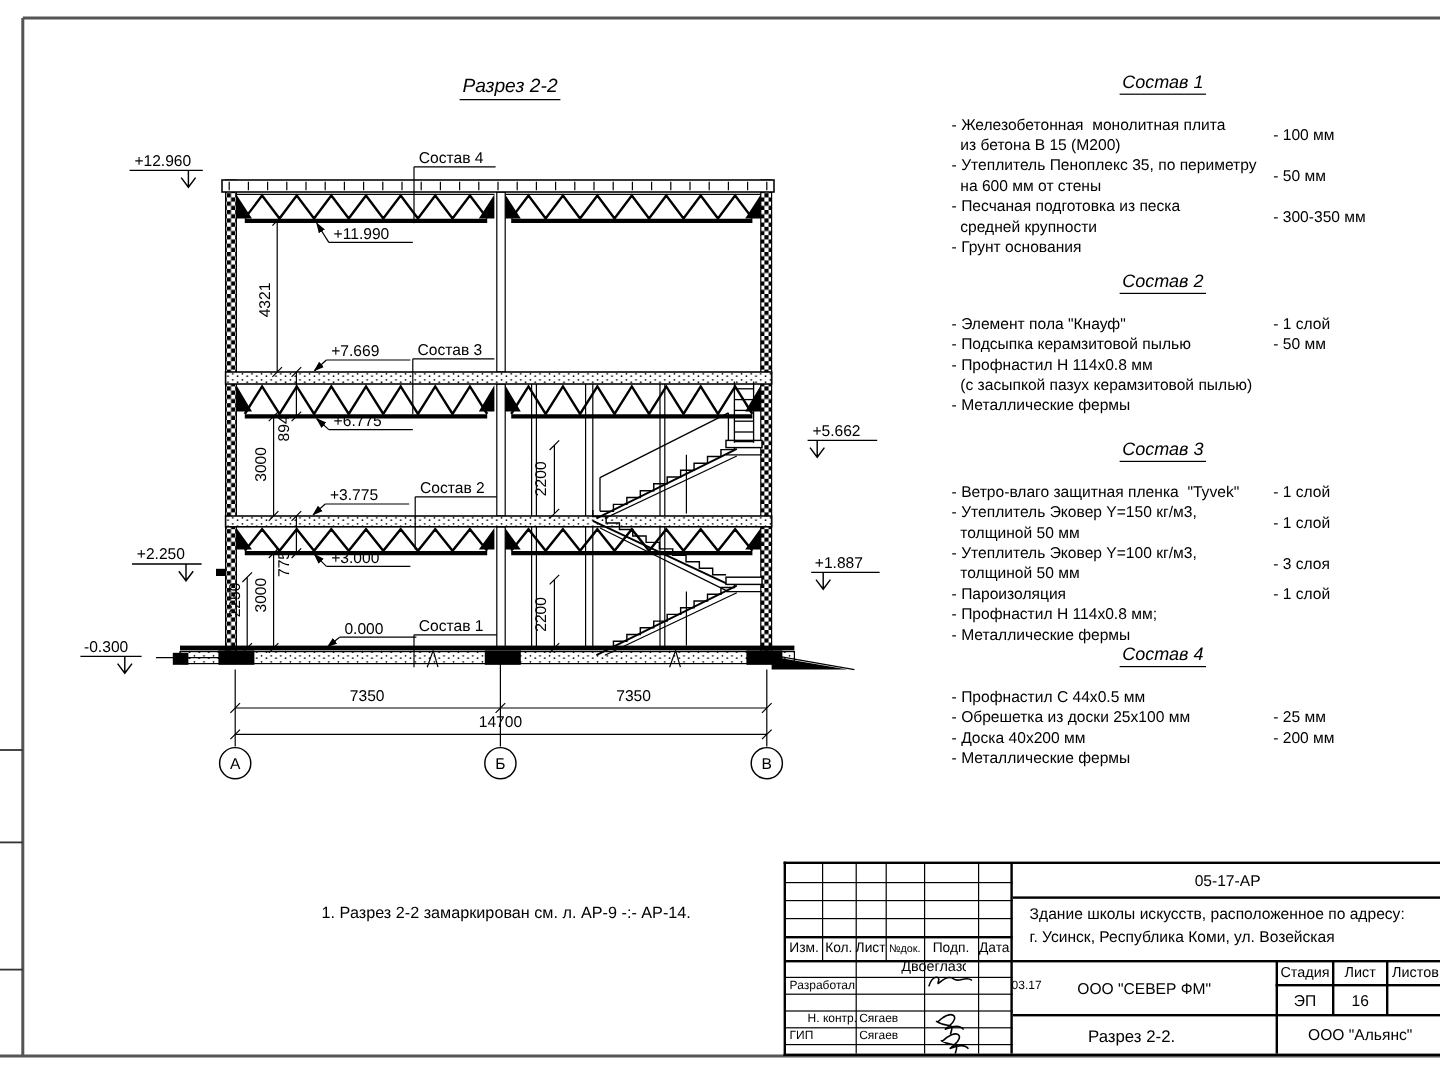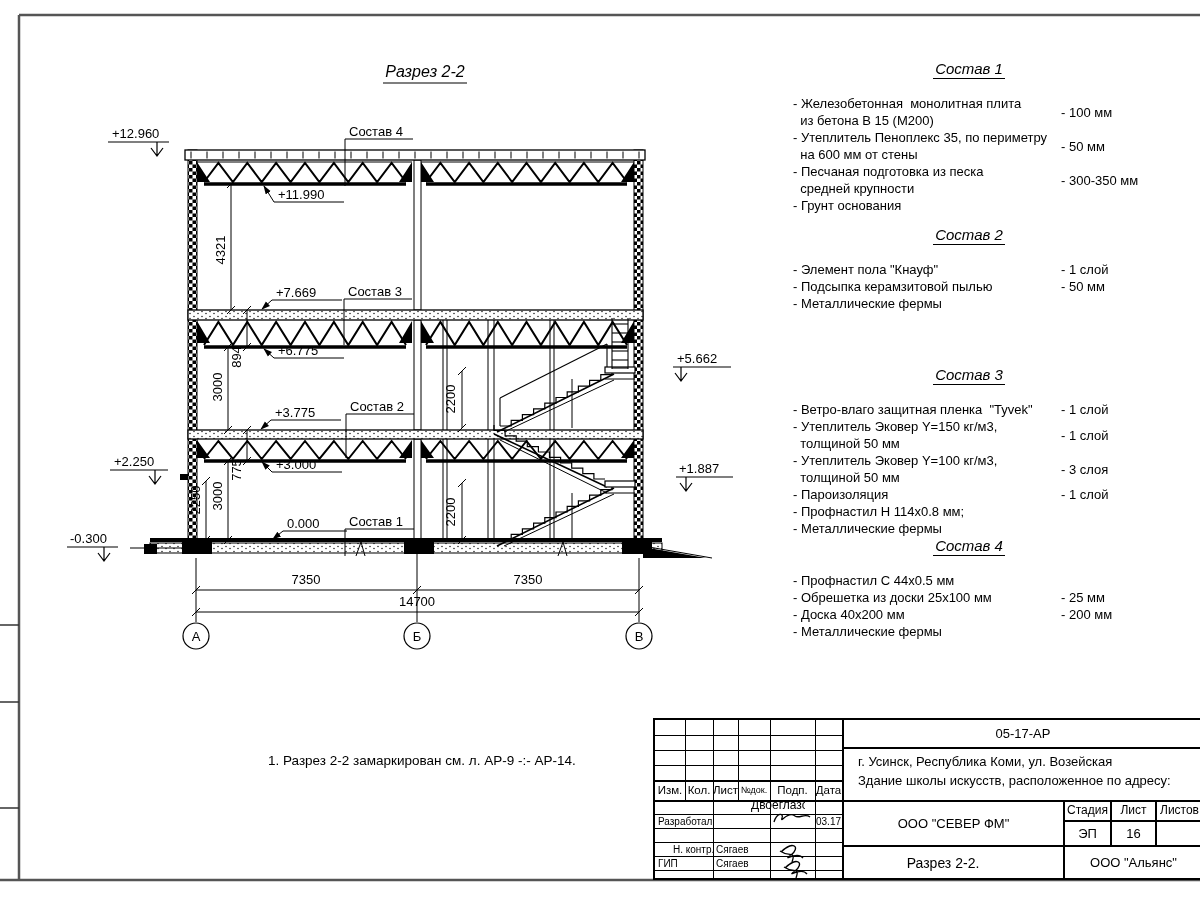--- a/index.html
+++ b/index.html
@@ -265,20 +265,25 @@
 
 <div class="spec" style="top:226px;">
   <div class="spec-title"><span>Состав 2</span></div>
   <div class="spec-row">
       <div class="spec-label">- Элемент пола "Кнауф"</div>
       <div class="spec-val">- 1 слой</div>
     </div>
   <div class="spec-row">
       <div class="spec-label">- Подсыпка керамзитовой пылью</div>
       <div class="spec-val">- 50 мм</div>
+    </div>
+  <div class="spec-row">
+      <div class="spec-label">- Профнастил Н 114х0.8 мм
+  (с засыпкой пазух керамзитовой пылью)</div>
+      <div class="spec-val"></div>
     </div>
   <div class="spec-row">
       <div class="spec-label">- Металлические фермы</div>
       <div class="spec-val"></div>
     </div>
 </div>
 
 <div class="spec" style="top:366px;">
   <div class="spec-title"><span>Состав 3</span></div>
   <div class="spec-row">
@@ -359,30 +364,30 @@
 
   <div class="cell" style="left:0;top:60px;width:30px;height:20px;font-size:11.5px;">Изм.</div>
   <div class="cell" style="left:30px;top:60px;width:28px;height:20px;font-size:11.5px;">Кол.</div>
   <div class="cell" style="left:58px;top:60px;width:25px;height:20px;font-size:11.5px;">Лист</div>
   <div class="cell" style="left:83px;top:60px;width:32px;height:20px;font-size:9px;">№док.</div>
   <div class="cell" style="left:115px;top:60px;width:45px;height:20px;font-size:11.5px;">Подп.</div>
   <div class="cell" style="left:160px;top:60px;width:27px;height:20px;font-size:11.5px;">Дата</div>
 
   <div class="cell left" style="left:3px;top:94px;width:55px;height:14px;font-size:10px;">Разработал</div>
   <div class="cell left" style="left:61px;top:78px;width:54px;height:14px;font-size:12px;margin-left:35px;">Двоеглазов</div>
-  <div class="cell" style="left:160px;top:94px;width:27px;height:14px;font-size:10px;">03.17</div>
+  <div class="cell" style="left:160px;top:94px;width:27px;height:14px;font-size:10px;padding-left:27px;">03.17</div>
   <div class="cell left" style="left:18px;top:122px;width:55px;height:14px;font-size:10px;">Н. контр.</div>
   <div class="cell left" style="left:61px;top:122px;width:54px;height:14px;font-size:10px;">Сягаев</div>
   <div class="cell left" style="left:3px;top:136px;width:55px;height:14px;font-size:10px;">ГИП</div>
   <div class="cell left" style="left:61px;top:136px;width:54px;height:14px;font-size:10px;">Сягаев</div>
 
   <div class="cell" style="left:189px;top:0;width:358px;height:27px;font-size:13px;">05-17-АР</div>
   <div style="position:absolute;left:203px;top:32px;width:340px;font-size:13px;line-height:19px;">
+    <div>Здание школы искусств, расположенное по адресу:</div>
     <div>г. Усинск, Республика Коми, ул. Возейская</div>
-    <div>Здание школы искусств, расположенное по адресу:</div>
   </div>
   <div class="cell" style="left:189px;top:82px;width:219px;height:43px;font-size:13px;">ООО "СЕВЕР ФМ"</div>
   <div class="cell" style="left:410px;top:80px;width:45px;height:20px;font-size:12px;">Стадия</div>
   <div class="cell" style="left:457px;top:80px;width:43px;height:20px;font-size:12px;">Лист</div>
   <div class="cell" style="left:502px;top:80px;width:45px;height:20px;font-size:12px;">Листов</div>
   <div class="cell" style="left:410px;top:102px;width:45px;height:23px;font-size:13px;">ЭП</div>
   <div class="cell" style="left:457px;top:102px;width:43px;height:23px;font-size:13px;">16</div>
   <div class="cell" style="left:502px;top:102px;width:45px;height:23px;font-size:13px;"></div>
   <div class="cell" style="left:189px;top:127px;width:198px;height:31px;font-size:14px;">Разрез 2-2.</div>
   <div class="cell" style="left:410px;top:127px;width:137px;height:31px;font-size:13px;">ООО "Альянс"</div>

